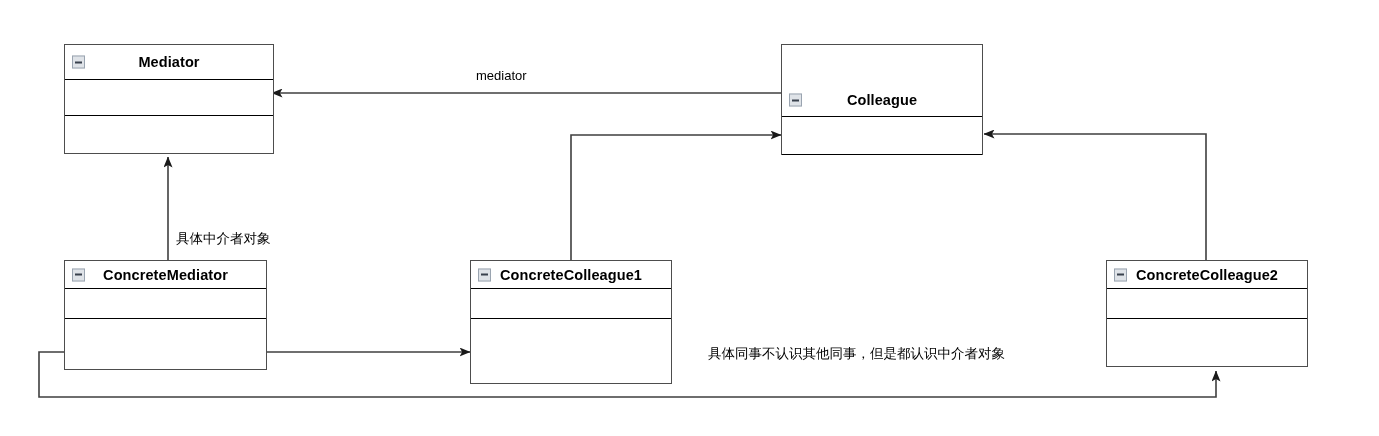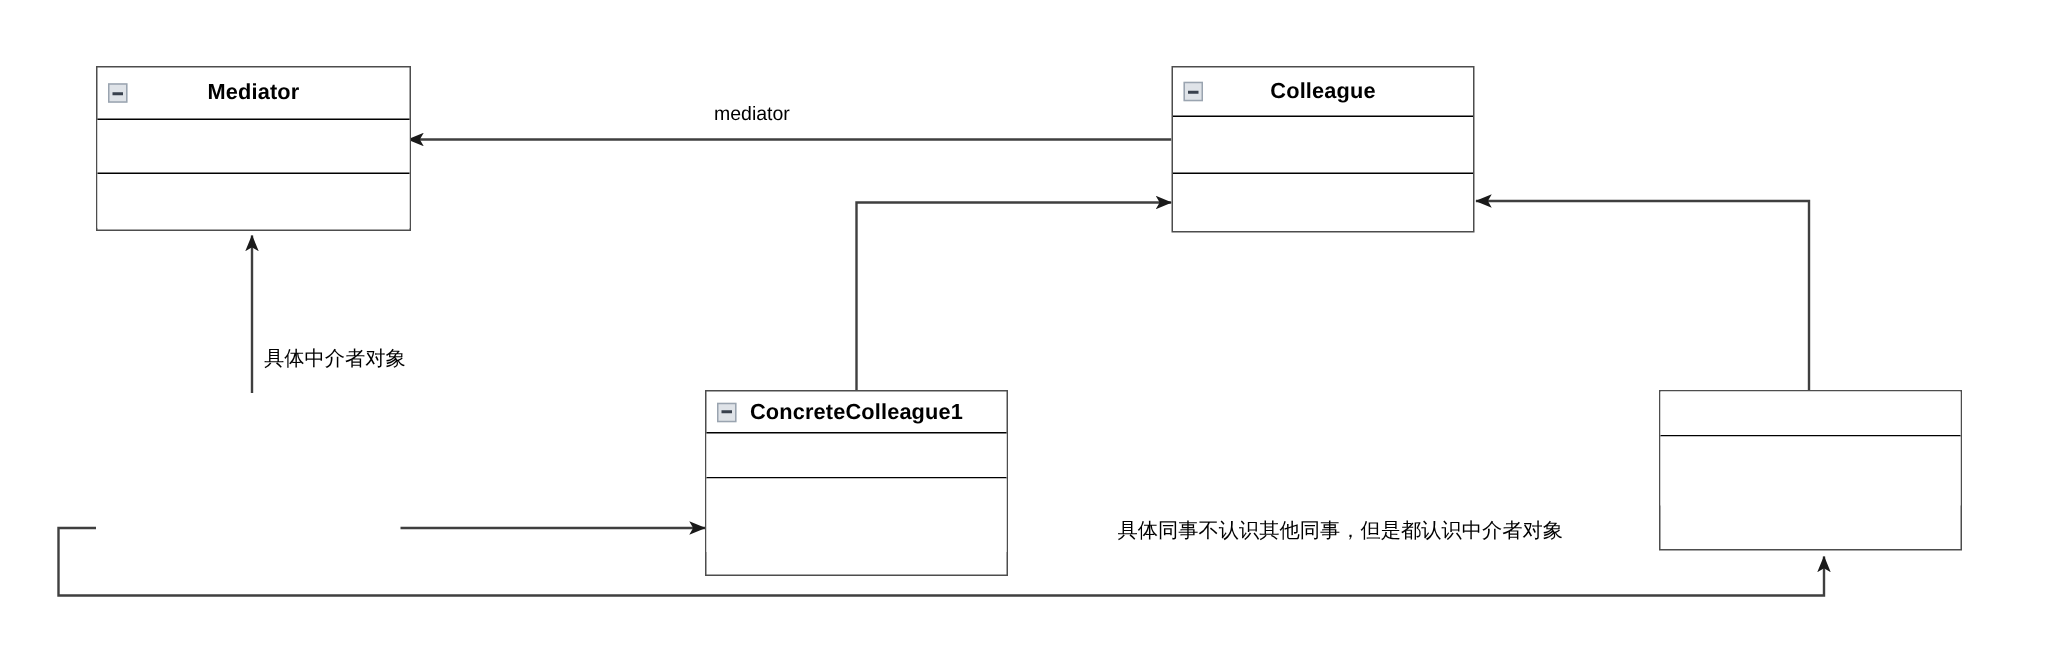--- a/index.html
+++ b/index.html
@@ -117,42 +117,54 @@
   <div class="uml-class" style="left:64px; top:44px; width:210px; height:110px;">
     <div class="uml-header" style="height:35px;">
       <span class="collapse-icon"></span>
       <span class="uml-title">Mediator</span>
     </div>
     <div class="uml-compartment divider" style="height:36px;"></div>
     <div class="uml-compartment" style="height:35.5px;"></div>
   </div>
 
   <div class="uml-class" style="left:781px; top:44px; width:202px; height:111px;">
-    <div class="uml-header" style="height:33px;">
+    <div class="uml-header" style="height:33px;margin-top:39px;">
       <span class="collapse-icon"></span>
       <span class="uml-title">Colleague</span>
     </div>
     <div class="uml-compartment divider" style="height:38px;"></div>
     <div class="uml-compartment" style="height:36.5px;"></div>
   </div>
 
+  <div class="uml-class" style="left:64px; top:260px; width:203px; height:110px;">
+    <div class="uml-header" style="height:28px;">
+      <span class="collapse-icon"></span>
+      <span class="uml-title">ConcreteMediator</span>
+    </div>
+    <div class="uml-compartment divider" style="height:30px;"></div>
+    <div class="uml-compartment" style="height:48.5px;"></div>
+  </div>
 
   <div class="uml-class" style="left:470px; top:260px; width:202px; height:124px;">
     <div class="uml-header" style="height:28px;">
       <span class="collapse-icon"></span>
       <span class="uml-title">ConcreteColleague1</span>
     </div>
     <div class="uml-compartment divider" style="height:30px;"></div>
     <div class="uml-compartment" style="height:48.5px;"></div>
   </div>
 
   <div class="uml-class" style="left:1106px; top:260px; width:202px; height:107px;">
+    <div class="uml-header" style="height:28px;">
+      <span class="collapse-icon"></span>
+      <span class="uml-title">ConcreteColleague2</span>
+    </div>
     <div class="uml-compartment divider" style="height:30px;"></div>
     <div class="uml-compartment" style="height:45.5px;"></div>
   </div>
 
   <div class="edge-label" style="left:476px; top:68px;">mediator</div>
 
   <div class="edge-label cjk" style="left:176px; top:230px;text-align:right;">具体中介者对象</div>
 
-  <div class="edge-label cjk" style="left:708px; top:345px;margin-left:37px;">具体同事不认识其他同事，但是都认识中介者对象</div>
+  <div class="edge-label cjk" style="left:708px; top:345px;">具体同事不认识其他同事，但是都认识中介者对象</div>
 
 </div>
 
 </body></html>

